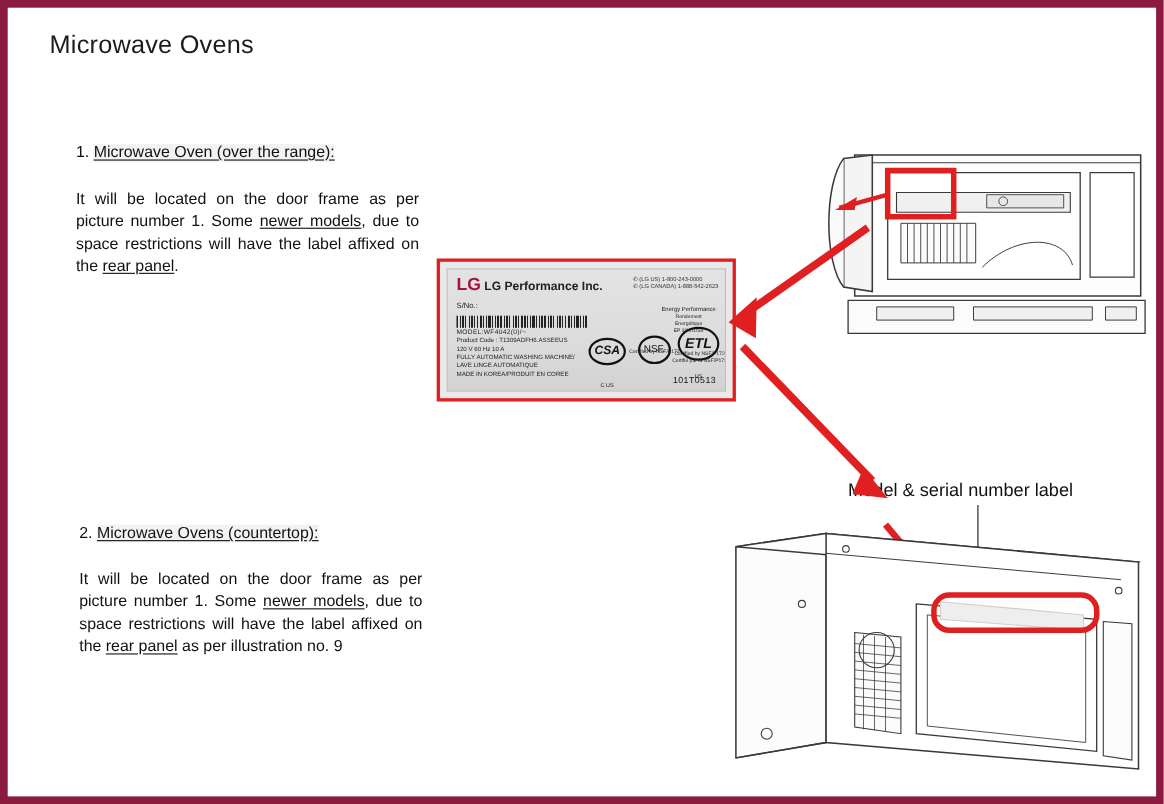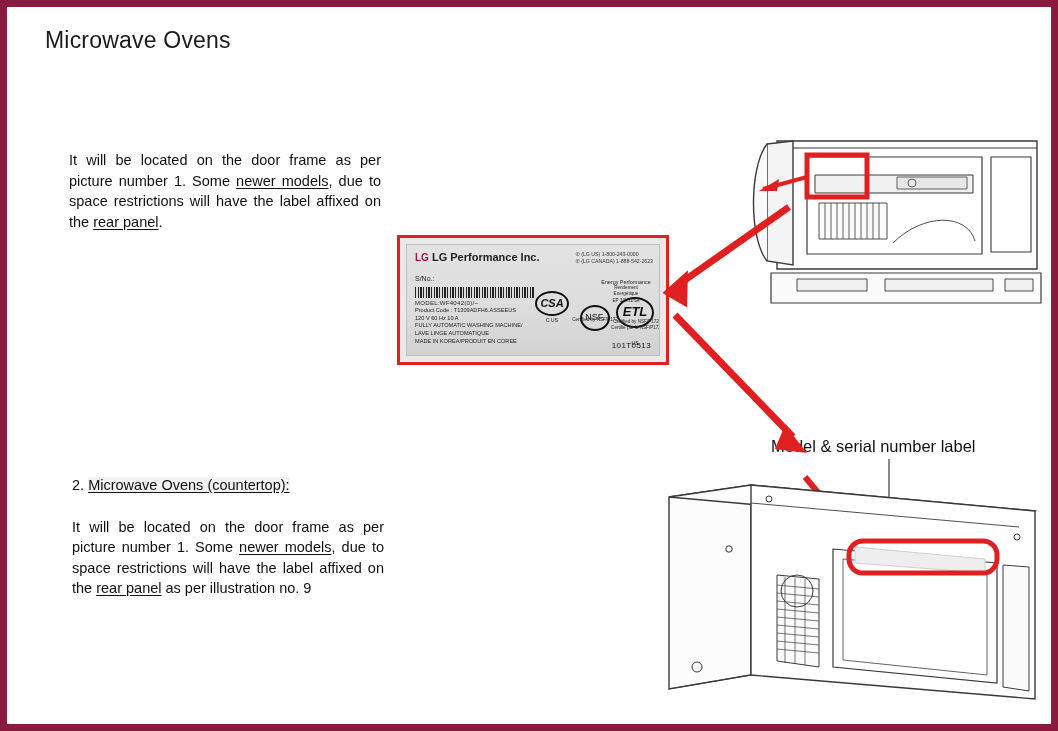--- a/index.html
+++ b/index.html
@@ -78,21 +78,21 @@
   .plate-brand {
     position: absolute;
     left: 8px;
     top: 6px;
     font-size: 11px;
     font-weight: bold;
     color: #222;
   }
   .plate-brand .lg {
     color: #a4123f;
-    font-size: 10px;
+    font-size: 16px;
   }
   .plate-phone {
     position: absolute;
     right: 6px;
     top: 6px;
     font-size: 5.2px;
     line-height: 7px;
     color: #333;
     text-align: left;
   }
@@ -134,21 +134,21 @@
   }
   .cert-csa .ring {
     width: 30px;
     height: 21px;
     border: 2px solid #111;
     border-radius: 50%;
     font-size: 11px;
     font-weight: bold;
     font-style: italic;
     line-height: 20px;
-    margin: 0 auto;
+    margin: 16px auto;
   }
   .cert-sub {
     font-size: 5px;
     margin-top: 1px;
   }
   .cert-nsf {
     left: 168px;
     top: 44px;
     width: 40px;
   }
@@ -245,20 +245,24 @@
   }
 </style>
 </head>
 <body>
 
 <div id="page">
 
   <div class="page-title">Microwave Ovens</div>
 
   <div class="txtblock" id="block1">
+    <div class="head">
+      <span class="num">1.</span>
+      <span class="u hl">Microwave Oven (over the range):</span>
+    </div>
     <div class="body-para">
       <span>It will be located on the door frame as per picture number 1. Some </span><span class="u">newer models</span><span>, due to space restrictions will have the label affixed on the </span><span class="u">rear panel</span><span>.</span>
     </div>
   </div>
 
   <div class="txtblock" id="block2">
     <div class="head">
       <span class="num">2.</span>
       <span class="u hl">Microwave Ovens (countertop):</span>
     </div>

